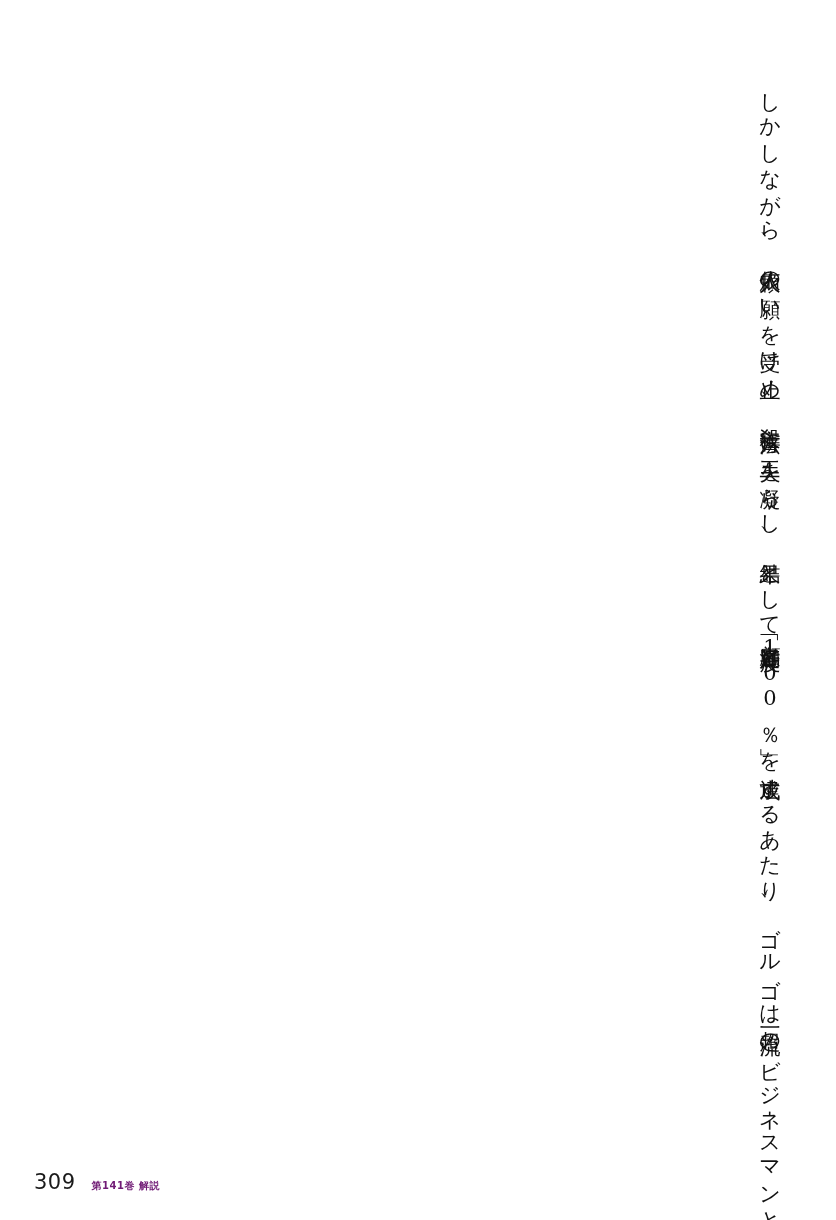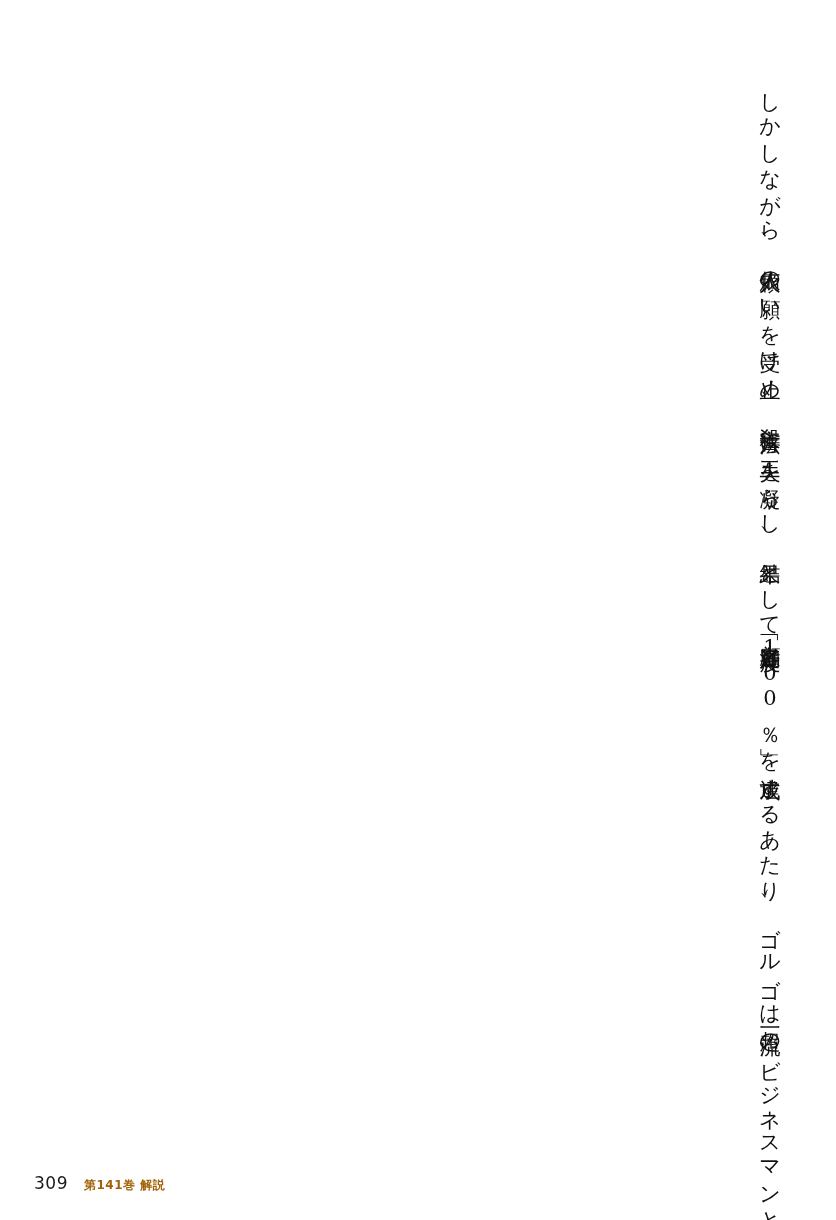--- a/index.html
+++ b/index.html
@@ -53,30 +53,30 @@
   
   .footer {
     position: absolute;
     left: 34px;
     bottom: 26px;
     display: flex;
     align-items: baseline;
     font-family: "DejaVu Sans", "Liberation Sans", sans-serif;
   }
   .folio {
-    font-size: 17px;
+    font-size: 21px;
     color: #1a1a1a;
     letter-spacing: 0.5px;
     font-weight: 500;
   }
   .footer-title {
-    font-size: 12px;
+    font-size: 10px;
     font-weight: bold;
     margin-left: 16px;
-    color: #a16207;
+    color: #701a75;
     letter-spacing: 0.5px;
   }
 </style>
 </head>
 <body>
 
 <div class="page">
 
   <div class="vbody">
 

